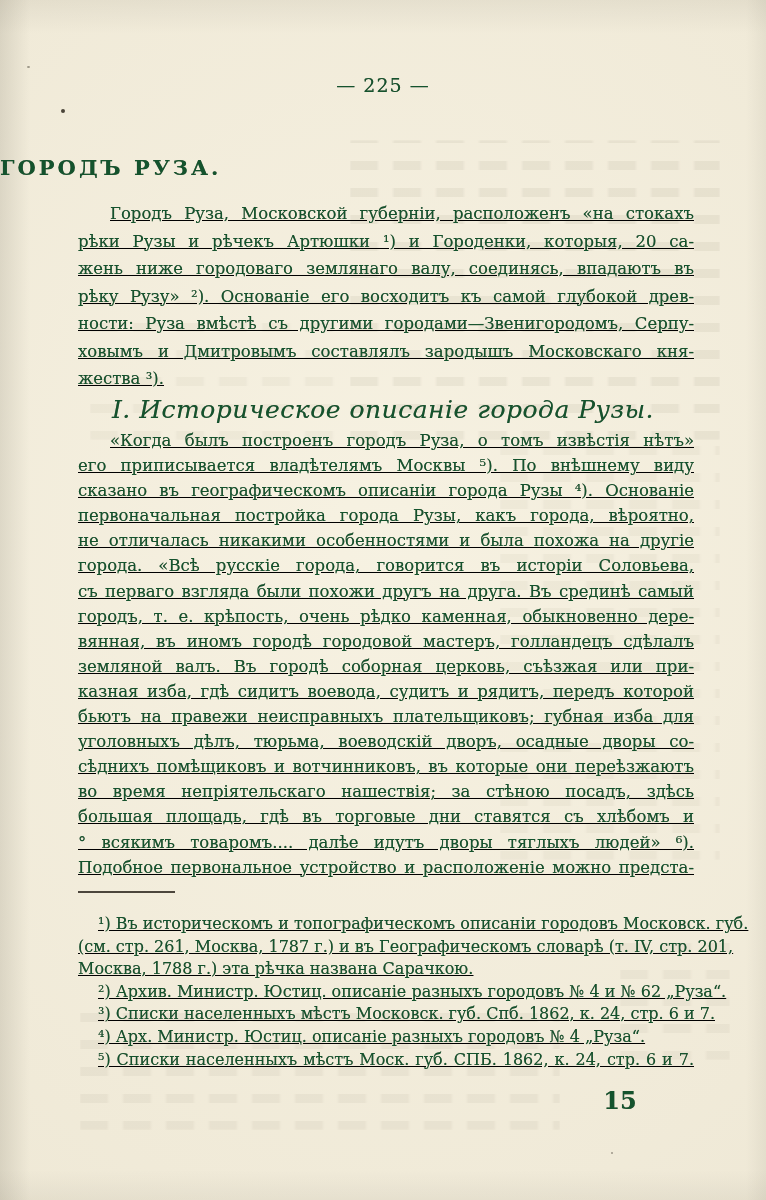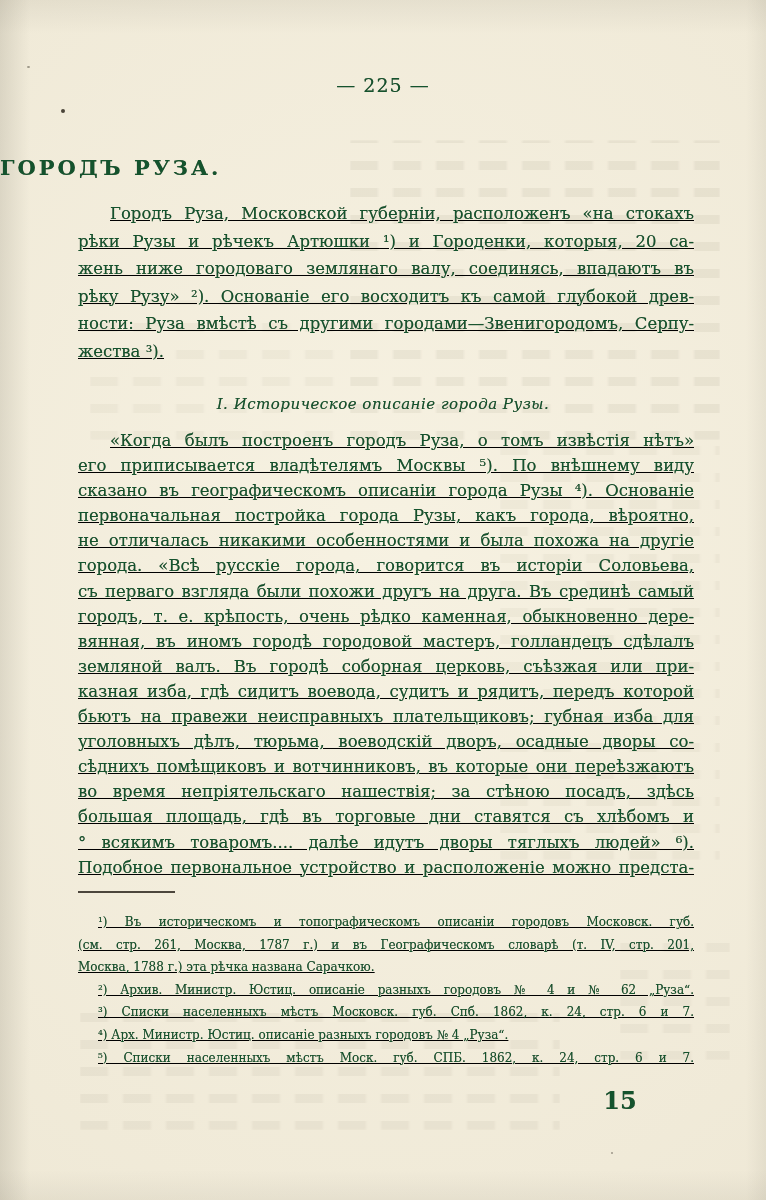--- a/index.html
+++ b/index.html
@@ -50,27 +50,27 @@
   .para2 .line{height:25.1px;}
   .line{
     font-size:16.5px;line-height:1;white-space:nowrap;
     text-align:justify;text-align-last:justify;
   }
   .line.no-just{text-align-last:left;white-space:normal;}
   .line.indent{text-indent:32px;}
 
   .section-heading{
     position:absolute;left:0;top:395px;width:100%;
-    text-align:center;font-style:italic;font-size:15px;letter-spacing:.5px;
+    text-align:center;font-style:italic;font-size:25px;letter-spacing:.5px;
   }
 
   .fn-rule{position:absolute;left:78px;top:891px;width:97px;height:2px;background:#4c463c;}
 
   .footnotes{top:916px;}
-  .footnotes .line{height:22.6px;font-size:12px;}
+  .footnotes .line{height:22.6px;font-size:16px;}
   .footnotes .line.fn-indent{text-indent:20px;}
 
   .signature-number{
     position:absolute;left:600px;top:1086px;width:40px;
     text-align:center;font-weight:bold;font-size:24px;
   }
 </style>
 </head>
 <body>
 
@@ -89,20 +89,21 @@
 <div class="running-head ink">— 225 —</div>
 
 <div class="article-title ink">ГОРОДЪ РУЗА.</div>
 
 <div class="col para1">
   <div class="line indent ink">Городъ Руза, Московской губерніи, расположенъ «на стокахъ</div>
   <div class="line ink">рѣки Рузы и рѣчекъ Артюшки ¹) и Городенки, которыя, 20 са-</div>
   <div class="line ink">жень ниже городоваго землянаго валу, соединясь, впадаютъ въ</div>
   <div class="line ink">рѣку Рузу» ²). Основаніе его восходитъ къ самой глубокой древ-</div>
   <div class="line ink">ности: Руза вмѣстѣ съ другими городами—Звенигородомъ, Серпу-</div>
+  <div class="line ink">ховымъ и Дмитровымъ составлялъ зародышъ Московскаго кня-</div>
   <div class="line no-just ink">жества ³).</div>
 </div>
 
 <div class="section-heading ink">I. Историческое описаніе города Рузы.</div>
 
 <div class="col para2">
   <div class="line indent ink">«Когда былъ построенъ городъ Руза, о томъ извѣстія нѣтъ»</div>
   <div class="line ink">его приписывается владѣтелямъ Москвы ⁵). По внѣшнему виду</div>
   <div class="line ink">сказано въ географическомъ описаніи города Рузы ⁴). Основаніе</div>
   <div class="line ink">первоначальная постройка города Рузы, какъ города, вѣроятно,</div>

